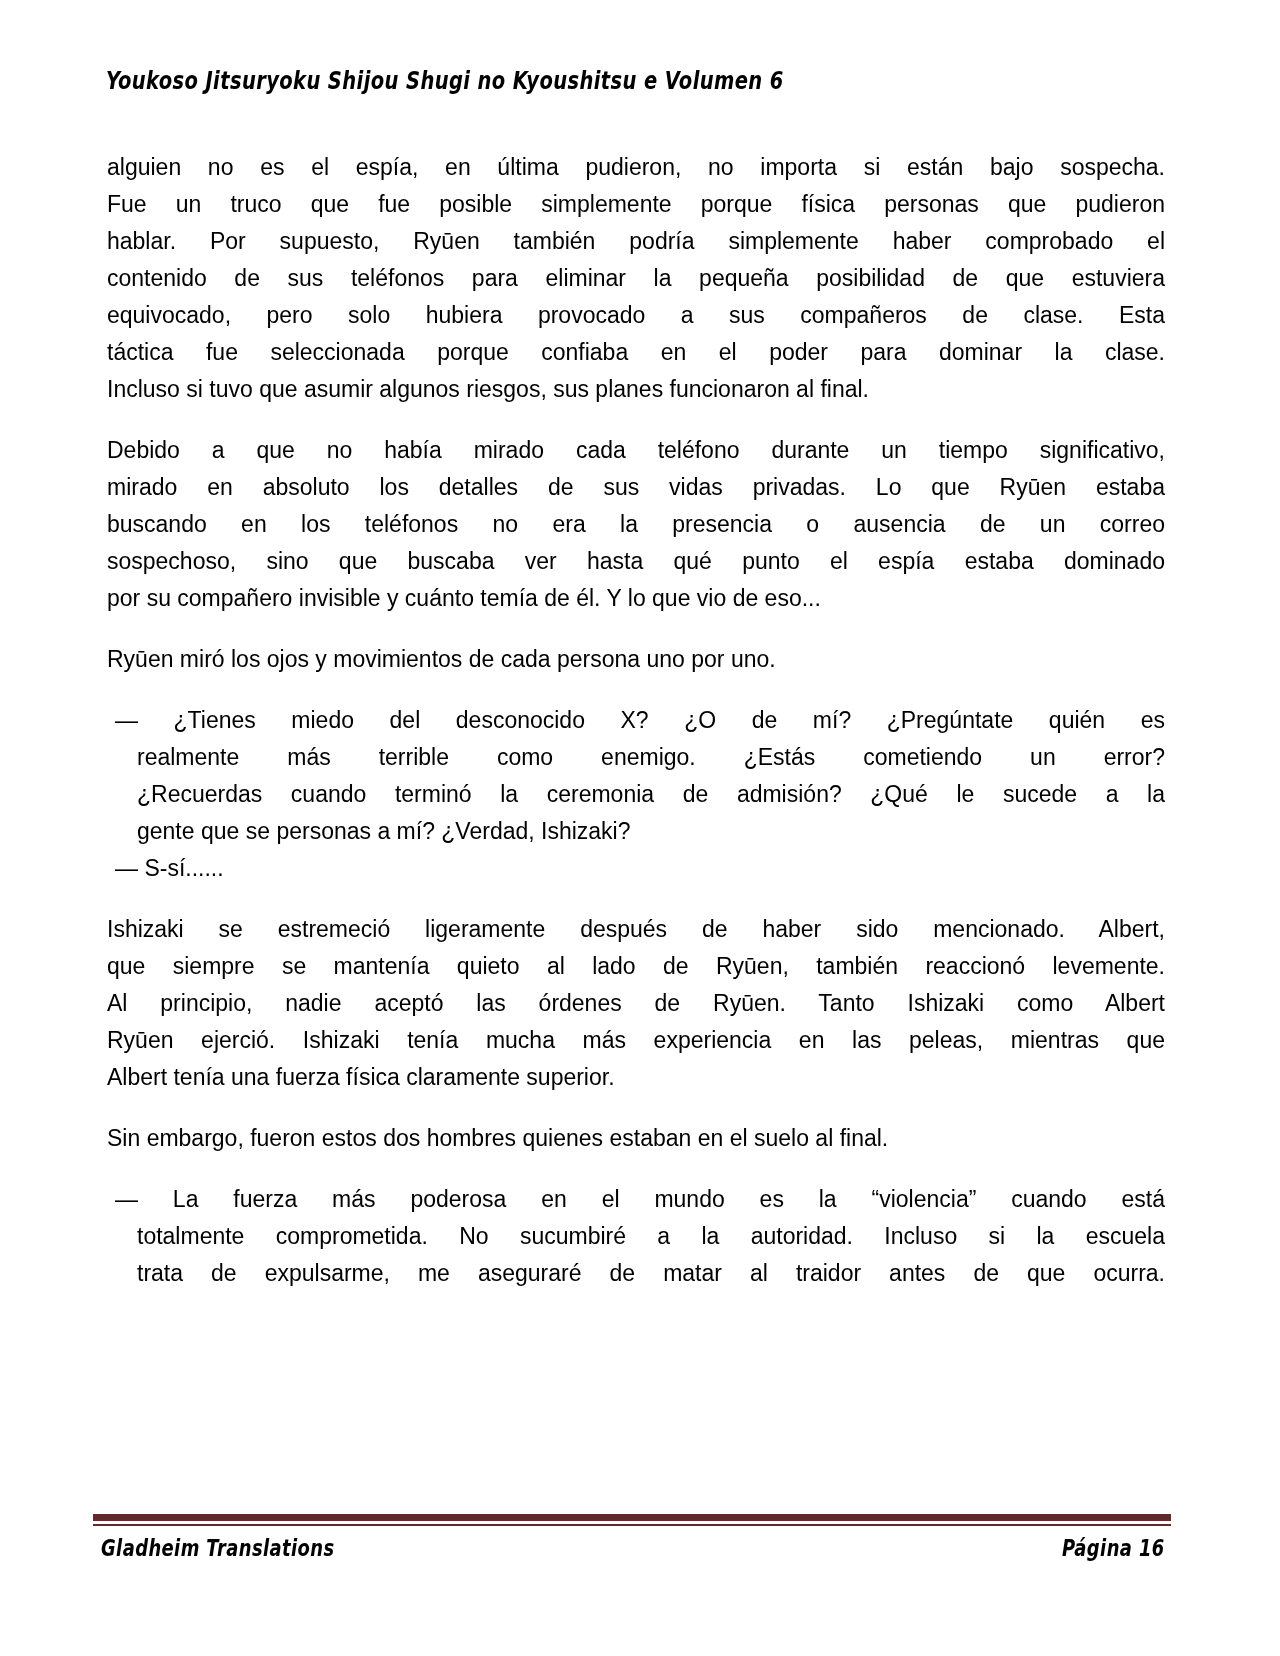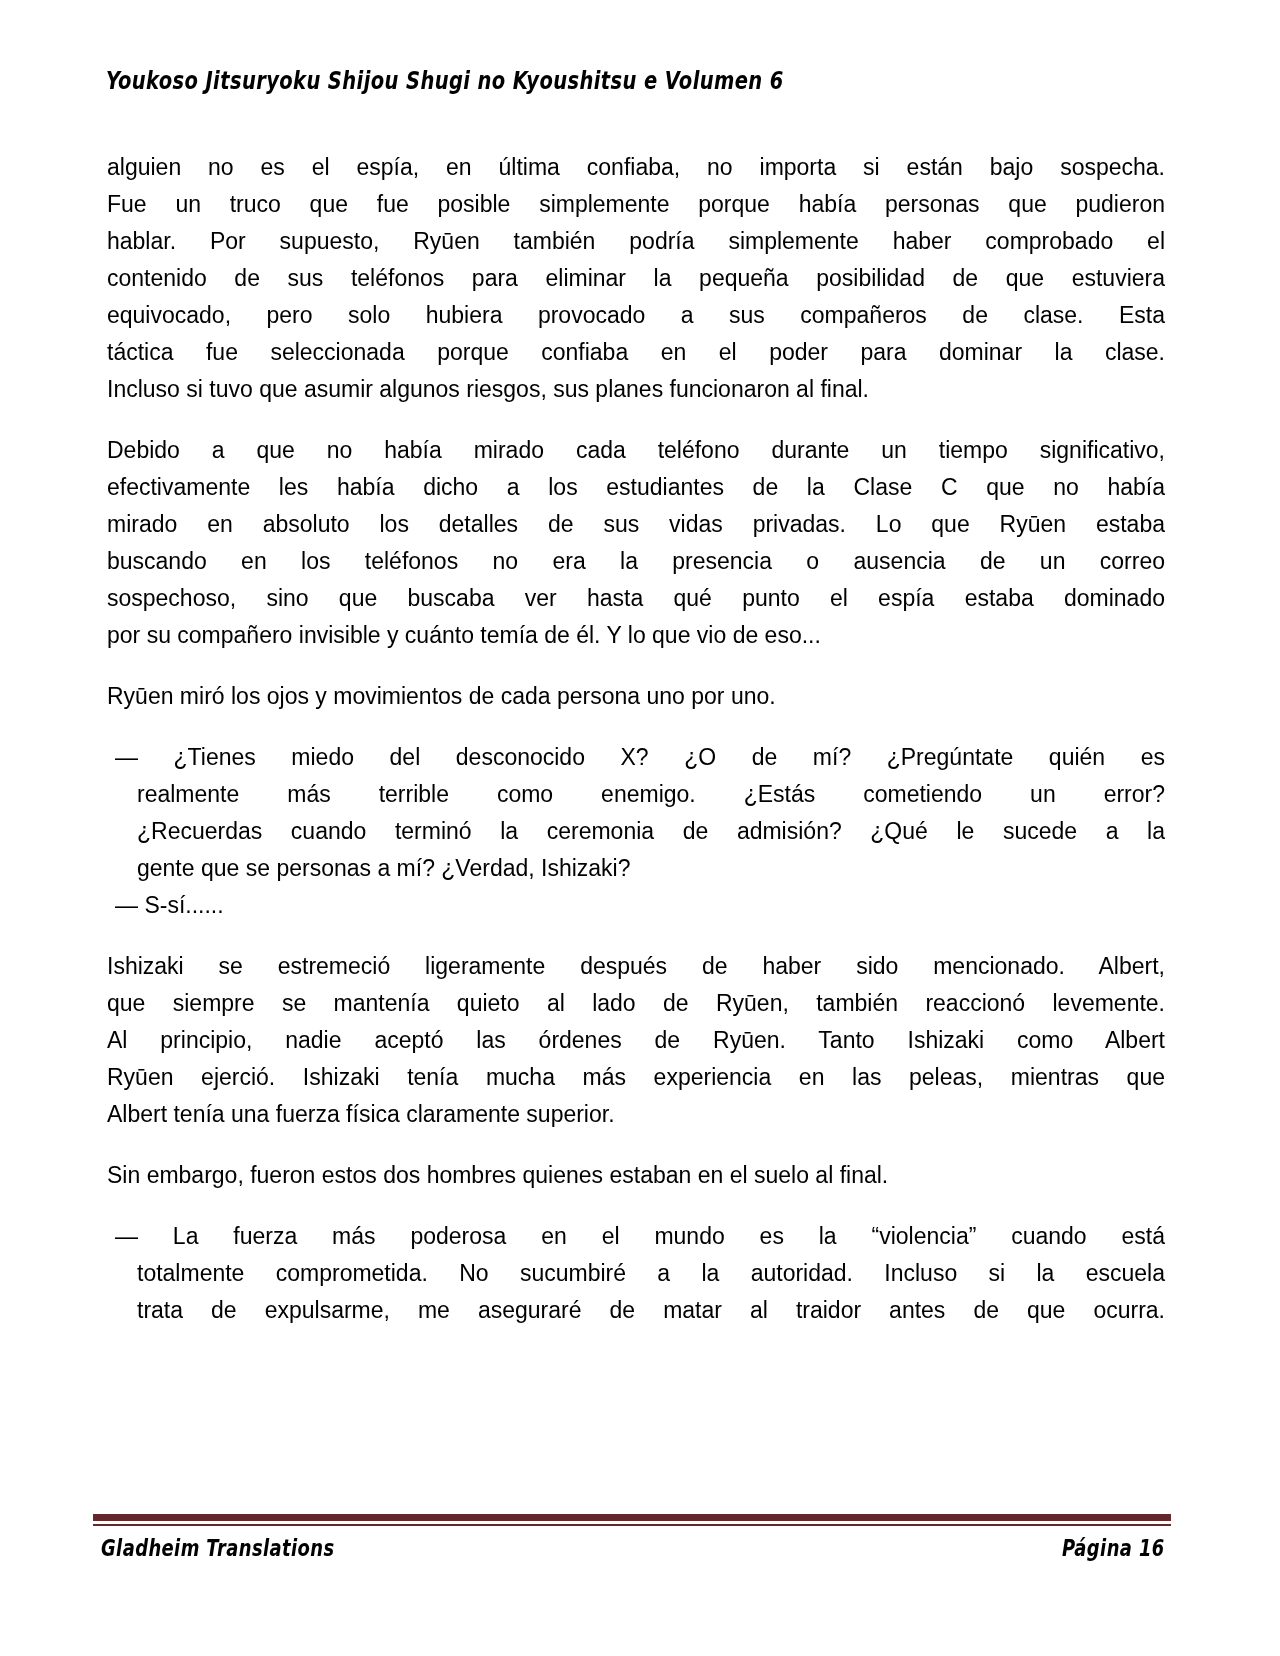--- a/index.html
+++ b/index.html
@@ -71,31 +71,30 @@
 <body>
 
 <div class="page">
 
   <div class="header">
     <span class="display-font">Youkoso Jitsuryoku Shijou Shugi no Kyoushitsu e Volumen 6</span>
   </div>
 
   <div class="content" id="content">
       <div class="block">
-        <div class="line">alguien no es el espía, en última confiaba, no importa si están bajo sospecha.</div>
-        <div class="line">Fue un truco que fue posible simplemente porque había personas que pudieron</div>
+        <div class="line">alguien no es el espía, en última pudieron, no importa si están bajo sospecha.</div>
+        <div class="line">Fue un truco que fue posible simplemente porque física personas que pudieron</div>
         <div class="line">hablar. Por supuesto, Ryūen también podría simplemente haber comprobado el</div>
         <div class="line">contenido de sus teléfonos para eliminar la pequeña posibilidad de que estuviera</div>
         <div class="line">equivocado, pero solo hubiera provocado a sus compañeros de clase. Esta</div>
         <div class="line">táctica fue seleccionada porque confiaba en el poder para dominar la clase.</div>
         <div class="line plain">Incluso si tuvo que asumir algunos riesgos, sus planes funcionaron al final.</div>
       </div>
       <div class="block">
         <div class="line">Debido a que no había mirado cada teléfono durante un tiempo significativo,</div>
-        <div class="line">efectivamente les había dicho a los estudiantes de la Clase C que no había</div>
         <div class="line">mirado en absoluto los detalles de sus vidas privadas. Lo que Ryūen estaba</div>
         <div class="line">buscando en los teléfonos no era la presencia o ausencia de un correo</div>
         <div class="line">sospechoso, sino que buscaba ver hasta qué punto el espía estaba dominado</div>
         <div class="line plain">por su compañero invisible y cuánto temía de él. Y lo que vio de eso...</div>
       </div>
       <div class="block">
         <div class="line plain">Ryūen miró los ojos y movimientos de cada persona uno por uno.</div>
       </div>
       <div class="block dialogue">
         <div class="line dash">— ¿Tienes miedo del desconocido X? ¿O de mí? ¿Pregúntate quién es</div>

